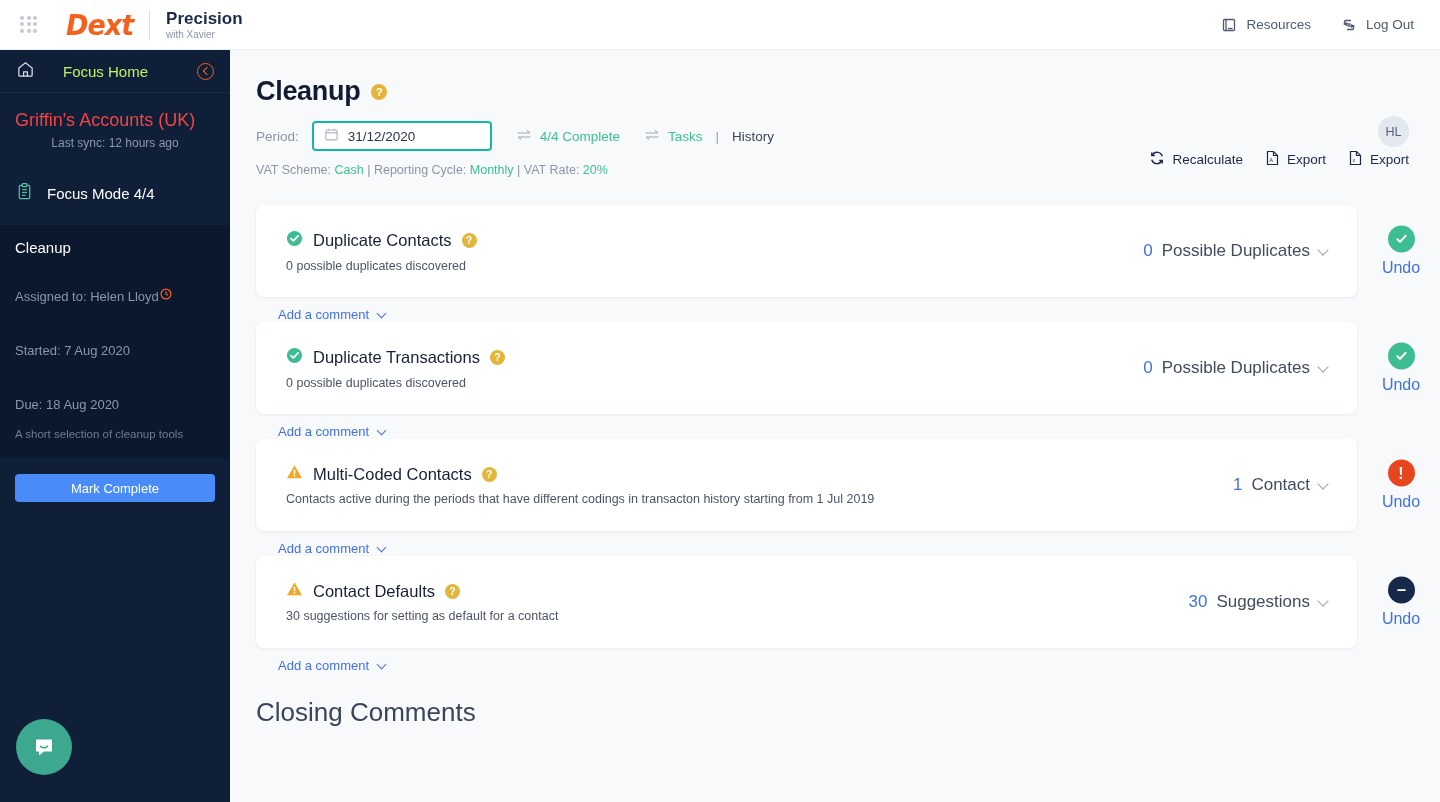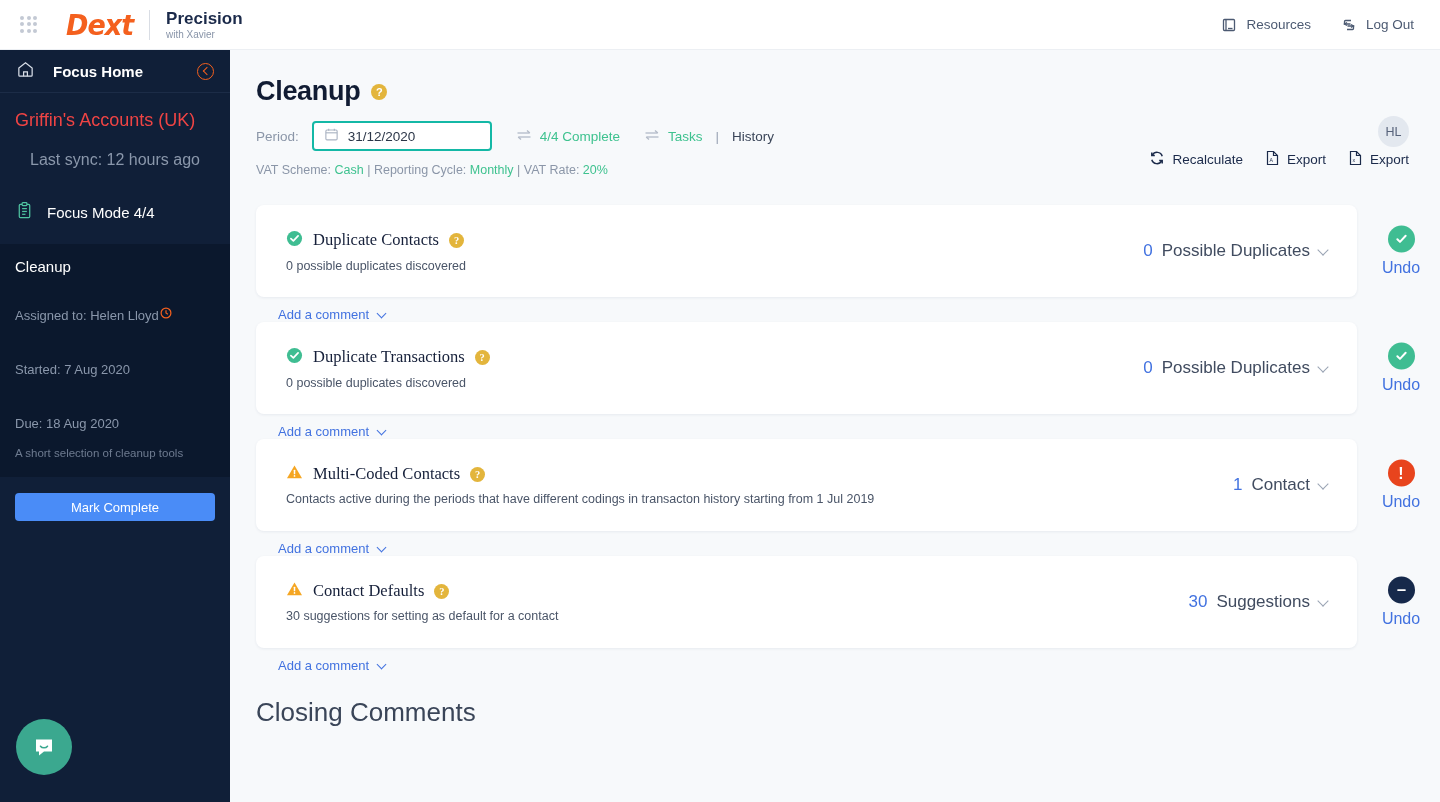--- a/index.html
+++ b/index.html
@@ -38,34 +38,34 @@
 
   
   .body-wrap { display:flex; width:1440px; height:752px; }
 
   
   .sidebar { width:230px; background:#101f38; flex-shrink:0; position:relative; }
   .focus-home {
     height:43px; display:flex; align-items:center; padding:0 16px;
     border-bottom:1px solid #1c2c47; cursor:pointer;
   }
-  .focus-home .label { color:#ffffff; font-size:15px; margin-left:18px; font-weight:700; }
+  .focus-home .label { color:#bef264; font-size:15px; margin-left:28px; font-weight:400; }
   .collapse-btn { margin-left:auto; width:17px; height:17px; border:1.6px solid #f4601e;
     border-radius:50%; display:flex; align-items:center; justify-content:center; cursor:pointer; }
   .collapse-btn:after { content:""; width:5px; height:5px; border-left:1.6px solid #f4601e;
     border-bottom:1.6px solid #f4601e; transform: rotate(45deg); margin-left:2px; }
 
   .acct-block { padding:16px 15px 0 15px; }
   .acct-name { color:#ef4444; font-size:18px; line-height:23px; font-weight:400; }
   .sync-btn {
     margin-top:16px; width:203px; height:30px; border:1px solid #f4601e; border-radius:4px;
     background:transparent; color:#ffffff; font-size:13px; display:flex; align-items:center;
     justify-content:center; gap:8px; cursor:pointer; font-family:"Liberation Sans", sans-serif;
   }
-  .last-sync { text-align:center; color:#8a97ab; font-size:16px; margin-top:19px; }
+  .last-sync { text-align:center; color:#8a97ab; font-size:12px; margin-top:4px; }
 
   .focus-mode { display:flex; align-items:center; padding:0 15px; height:36px; margin-top:25px; cursor:pointer; }
   .focus-mode .label { color:#ffffff; font-size:15px; margin-left:13px; }
 
   .task-panel { background:#0b182d; margin-top:14px; padding:14px 15px 18px 15px; }
   .task-title { color:#ffffff; font-size:15px; margin-bottom:8px; }
   .task-meta { color:#8a97ab; font-size:13px; line-height:26px; display:flex; align-items:flex-start; margin-top:28px;}
   .task-desc { color:#6e7b90; font-size:11.5px; margin-top:10px; }
   .mark-complete {
     margin:16px 15px 0 15px; height:28px; width:200px; background:#4a8cf7; color:#ffffff;
@@ -113,21 +113,21 @@
 
   
   .cards { margin-top:28px; }
   .card-row { position:relative; }
   .card {
     width:1101px; height:92px; background:#ffffff; border-radius:8px;
     box-shadow:0 1px 3px rgba(20,40,80,0.07);
     display:flex; align-items:center; padding:0 30px; position:relative;
   }
   .card-left { flex:1; }
-  .card-title-row { display:flex; align-items:center; gap:10px;font-family:Liberation Serif, serif; }
+  .card-title-row { display:flex; align-items:center; gap:10px; }
   .card-title { font-size:16.5px; color:#16203a; }
   .card-sub { font-size:12.5px; color:#4a5568; margin-top:8px; }
   .card-count { display:flex; align-items:center; gap:9px; cursor:pointer; }
   .card-count .num { font-size:17px; color:#4272e0; }
   .card-count .unit { font-size:17px; color:#414c60; }
   .chev { width:8px; height:8px; border-right:1.6px solid #9aa4b4; border-bottom:1.6px solid #9aa4b4;
     transform:rotate(45deg); margin-bottom:3px; }
 
   .status-col {
     position:absolute; right:-74px; top:50%; transform:translateY(-50%);

